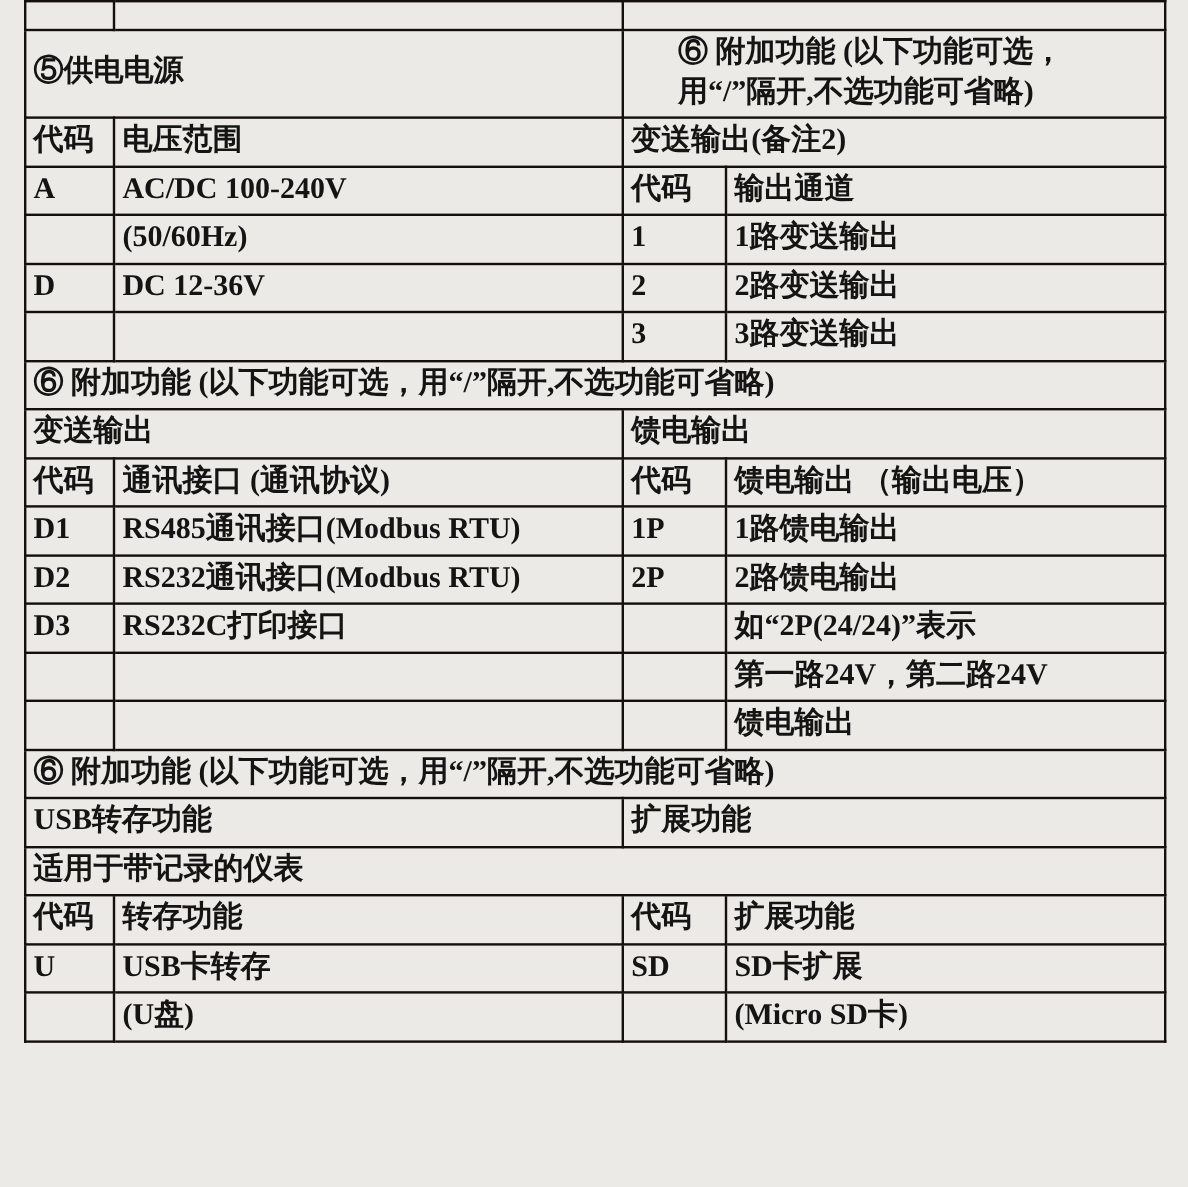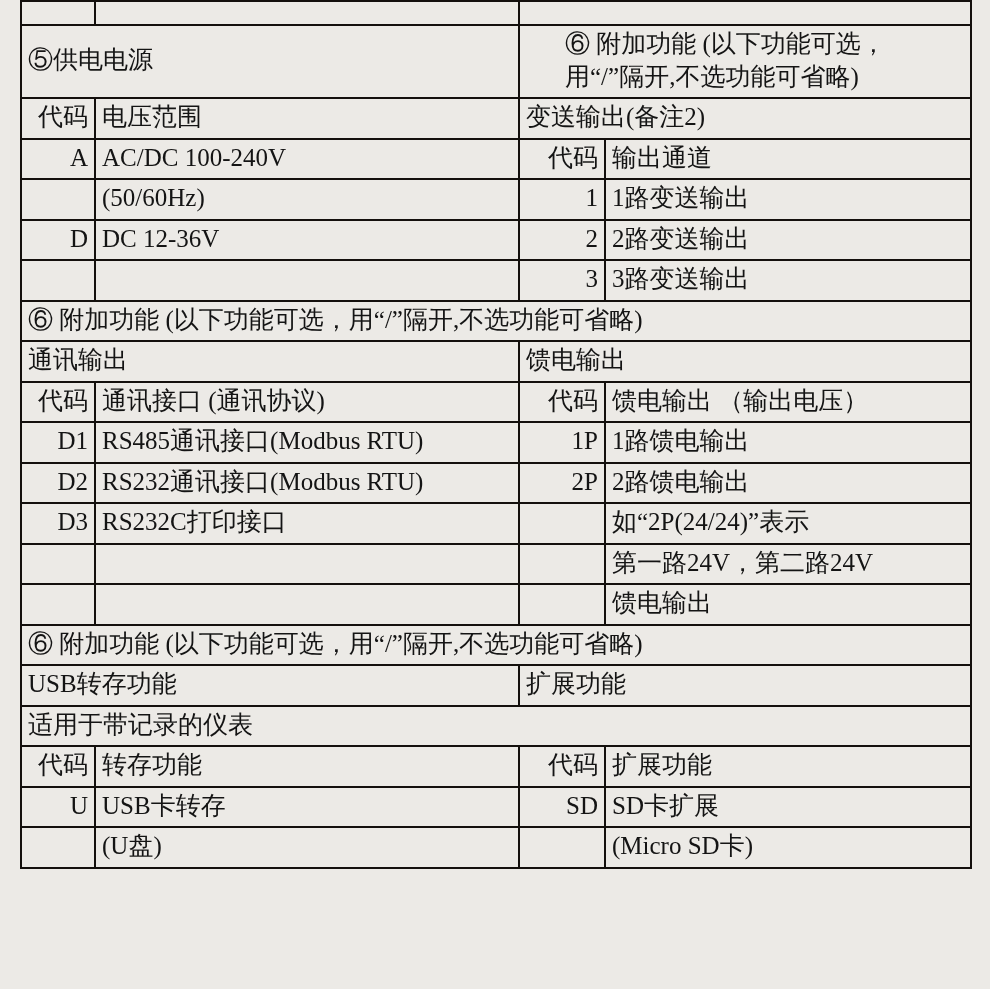--- a/index.html
+++ b/index.html
@@ -13,20 +13,21 @@
     font-family: "Liberation Serif", "DejaVu Serif", serif;
     color: #141414;
     overflow: hidden;
   }
   .page {
     position: relative;
     width: 990px;
     height: 847px;
     box-sizing: border-box;
     padding: 0 20px;
+    font-weight: bold;
   }
   table.spec {
     border-collapse: collapse;
     width: 950px;
     margin: 0;
     table-layout: fixed;
   }
   table.spec td {
     border: 2px solid #14100d;
     padding: 2px 6px 4px 6px;
@@ -38,21 +39,21 @@
   }
   td.nb-top { border-top: none; }
   .cut-row td {
     height: 16px;
     padding: 0;
   }
   .cell-2line {
     white-space: normal;
     line-height: 1.35;
   }
-  .center { text-align: right; border-radius: 14px; }
+  .center { text-align: left; border-radius: 14px; }
   .inner-line { display: block; margin-left: 39px; }
 </style>
 </head>
 <body>
 
 <div class="page">
 
   <table class="spec">
     <colgroup>
       <col style="width:74px">
@@ -108,21 +109,21 @@
       <td></td>
       <td class="center">3</td>
       <td>3路变送输出</td>
     </tr>
 
     <tr>
       <td colspan="4">⑥ 附加功能 (以下功能可选，用“/”隔开,不选功能可省略)</td>
     </tr>
 
     <tr>
-      <td colspan="2">通讯输出</td>
+      <td colspan="2">变送输出</td>
       <td colspan="2">馈电输出</td>
     </tr>
 
     <tr>
       <td class="center">代码</td>
       <td>通讯接口 (通讯协议)</td>
       <td class="center">代码</td>
       <td>馈电输出 （输出电压）</td>
     </tr>
 

